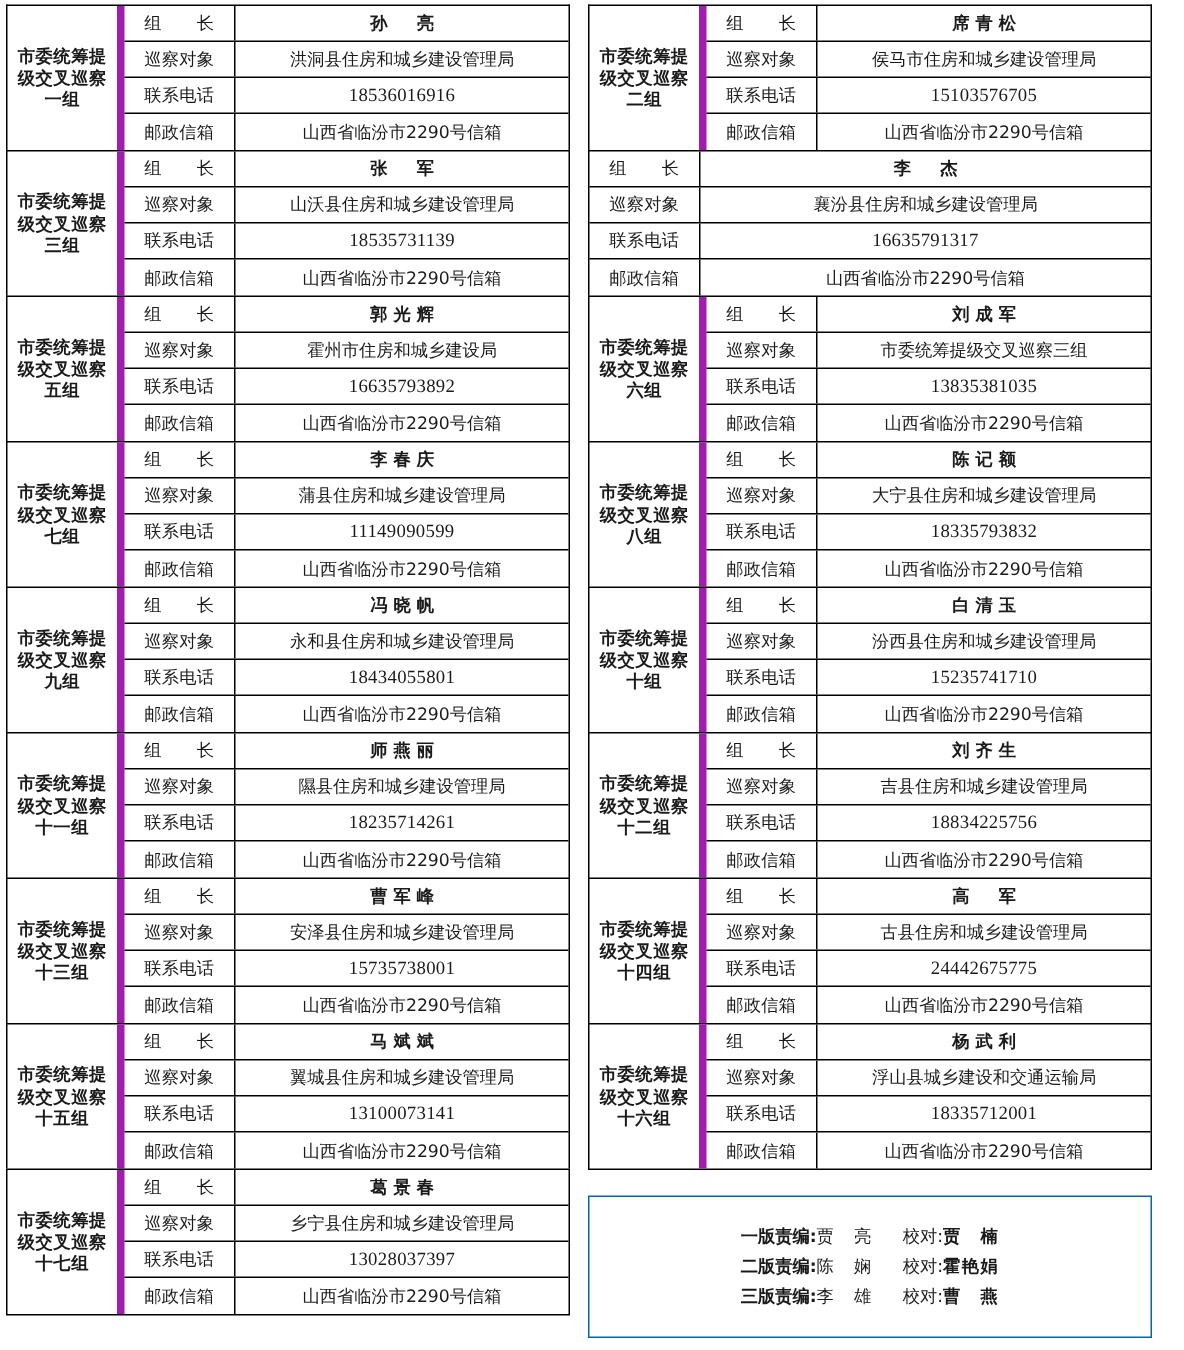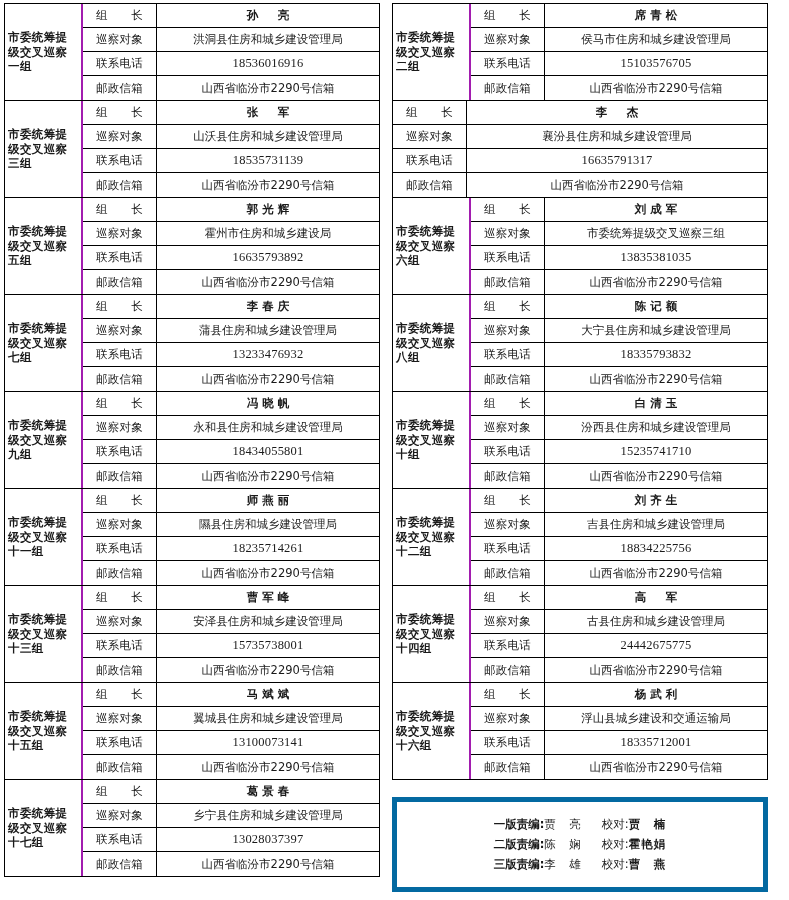--- a/index.html
+++ b/index.html
@@ -39,25 +39,25 @@
     display: flex;
     flex-direction: row;
     box-sizing: border-box;
   }
   .group.last-in-col {
     border-bottom: 1px solid #000;
   }
   .group-name {
     width: 78px;
     min-width: 78px;
-    border-right: 2px solid #a21caf;
+    border-right: 5px solid #a21caf;
     display: flex;
     align-items: center;
     justify-content: center;
-    text-align: left;
+    text-align: center;
     font-weight: bold;
     font-size: 11.5px;
     line-height: 1.28;
     letter-spacing: 0.4px;
     padding: 2px 3px;
     box-sizing: border-box;
   }
   .rows {
     flex: 1;
     display: flex;
@@ -100,21 +100,21 @@
     text-indent: 4px;
   }
   .row-value.num {
     font-family: "Liberation Serif", "DejaVu Serif", serif;
     font-size: 12.5px;
     letter-spacing: 0.2px;
   }
   
   .credits {
     margin-top: 17px;
-    border: 5px solid #0369a1;
+    border: 1px solid #0369a1;
     height: 95px;
     box-sizing: border-box;
     display: flex;
     flex-direction: column;
     align-items: center;
     justify-content: center;
     gap: 5px;
     padding: 4px 0;
   }
   .credit-line {
@@ -215,21 +215,21 @@
             <div class="row">
               <div class="row-label ">组　　长</div>
               <div class="row-value leader">李春庆</div>
             </div>
             <div class="row">
               <div class="row-label ">巡察对象</div>
               <div class="row-value ">蒲县住房和城乡建设管理局</div>
             </div>
             <div class="row">
               <div class="row-label ">联系电话</div>
-              <div class="row-value num">13233476932</div>
+              <div class="row-value num">11149090599</div>
             </div>
             <div class="row">
               <div class="row-label ">邮政信箱</div>
               <div class="row-value ">山西省临汾市2290号信箱</div>
             </div>
           </div>
         </div>
         <div class="group">
           <div class="group-name">市委统筹提级交叉巡察九组</div>
           <div class="rows">

